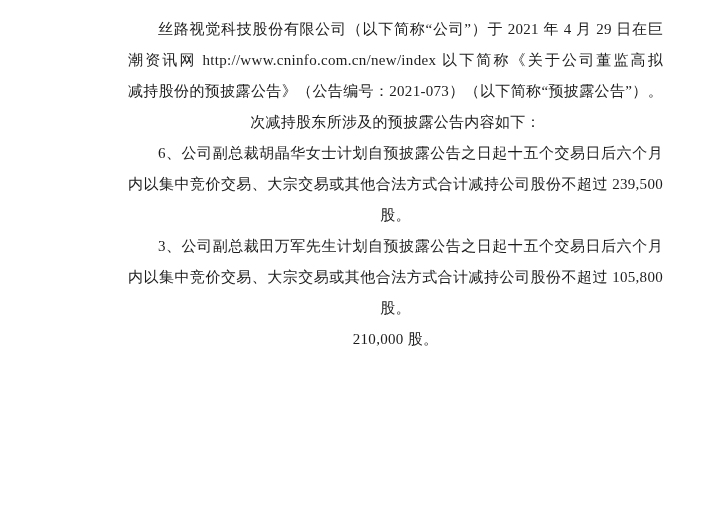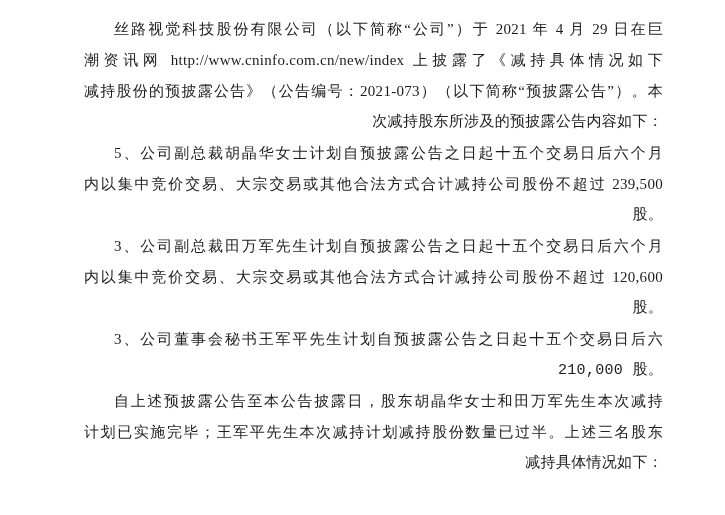--- a/index.html
+++ b/index.html
@@ -24,58 +24,52 @@
     font-size: 15px;
   }
   .para { margin: 0; padding: 0; }
   .line {
     height: 31px;
     line-height: 31px;
     overflow: hidden;
     text-align: justify;
     text-align-last: justify;
     letter-spacing: 0.3px;
+    margin-left: 44px;
   }
   .line.first { text-indent: 30px; }
   .line.last {
-    text-align: right;
+    text-align: center;
     text-align-last: auto;
-    font-family: Liberation Mono, monospace;
   }
 </style>
 </head>
 <body>
 
 <div class="page">
   <div class="text-block">
 
     <div class="para">
       <div class="line first">丝路视觉科技股份有限公司（以下简称“公司”）于 2021 年 4 月 29 日在巨</div>
-      <div class="line">潮资讯网 http://www.cninfo.com.cn/new/index 上披露了《减持具体情况如下</div>
+      <div class="line">潮资讯网 http://www.cninfo.com.cn/new/index 以下简称《关于公司董监高拟</div>
       <div class="line">减持股份的预披露公告》（公告编号：2021-073）（以下简称“预披露公告”）。本</div>
       <div class="line last">次减持股东所涉及的预披露公告内容如下：</div>
     </div>
 
     <div class="para">
-      <div class="line first">5、公司副总裁胡晶华女士计划自预披露公告之日起十五个交易日后六个月</div>
+      <div class="line first">6、公司副总裁胡晶华女士计划自预披露公告之日起十五个交易日后六个月</div>
       <div class="line">内以集中竞价交易、大宗交易或其他合法方式合计减持公司股份不超过 239,500</div>
       <div class="line last">股。</div>
     </div>
 
     <div class="para">
       <div class="line first">3、公司副总裁田万军先生计划自预披露公告之日起十五个交易日后六个月</div>
-      <div class="line">内以集中竞价交易、大宗交易或其他合法方式合计减持公司股份不超过 120,600</div>
+      <div class="line">内以集中竞价交易、大宗交易或其他合法方式合计减持公司股份不超过 105,800</div>
       <div class="line last">股。</div>
     </div>
 
     <div class="para">
-      <div class="line first">3、公司董事会秘书王军平先生计划自预披露公告之日起十五个交易日后六</div>
       <div class="line last">210,000 股。</div>
     </div>
 
-    <div class="para">
-      <div class="line first">自上述预披露公告至本公告披露日，股东胡晶华女士和田万军先生本次减持</div>
-      <div class="line">计划已实施完毕；王军平先生本次减持计划减持股份数量已过半。上述三名股东</div>
-      <div class="line last">减持具体情况如下：</div>
-    </div>
 
   </div>
 </div>
 
 </body></html>

